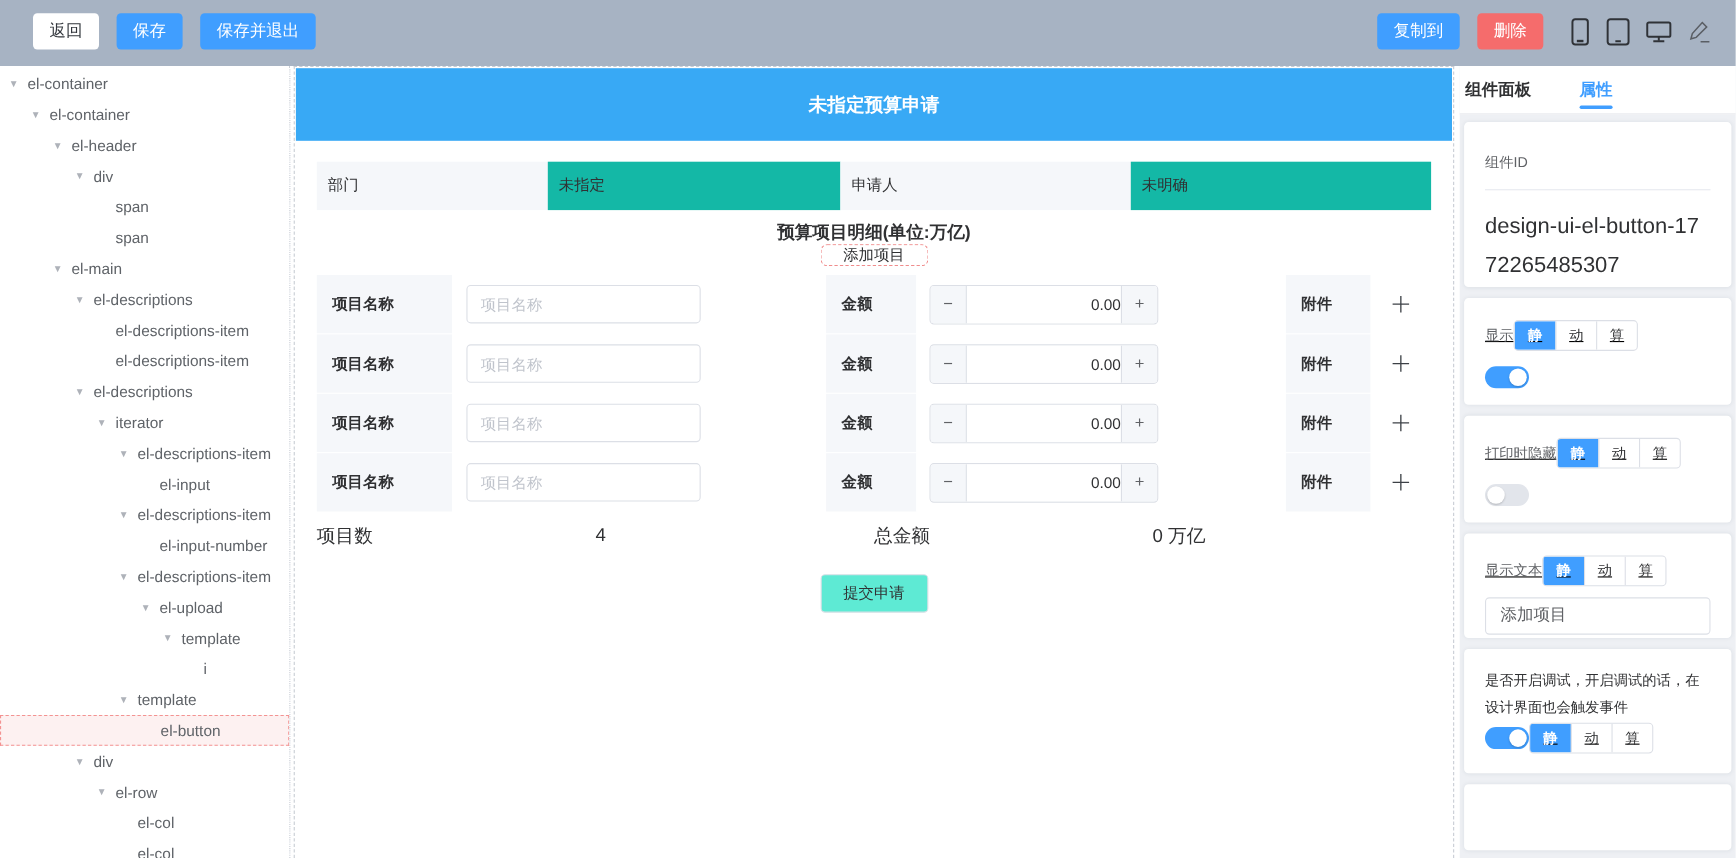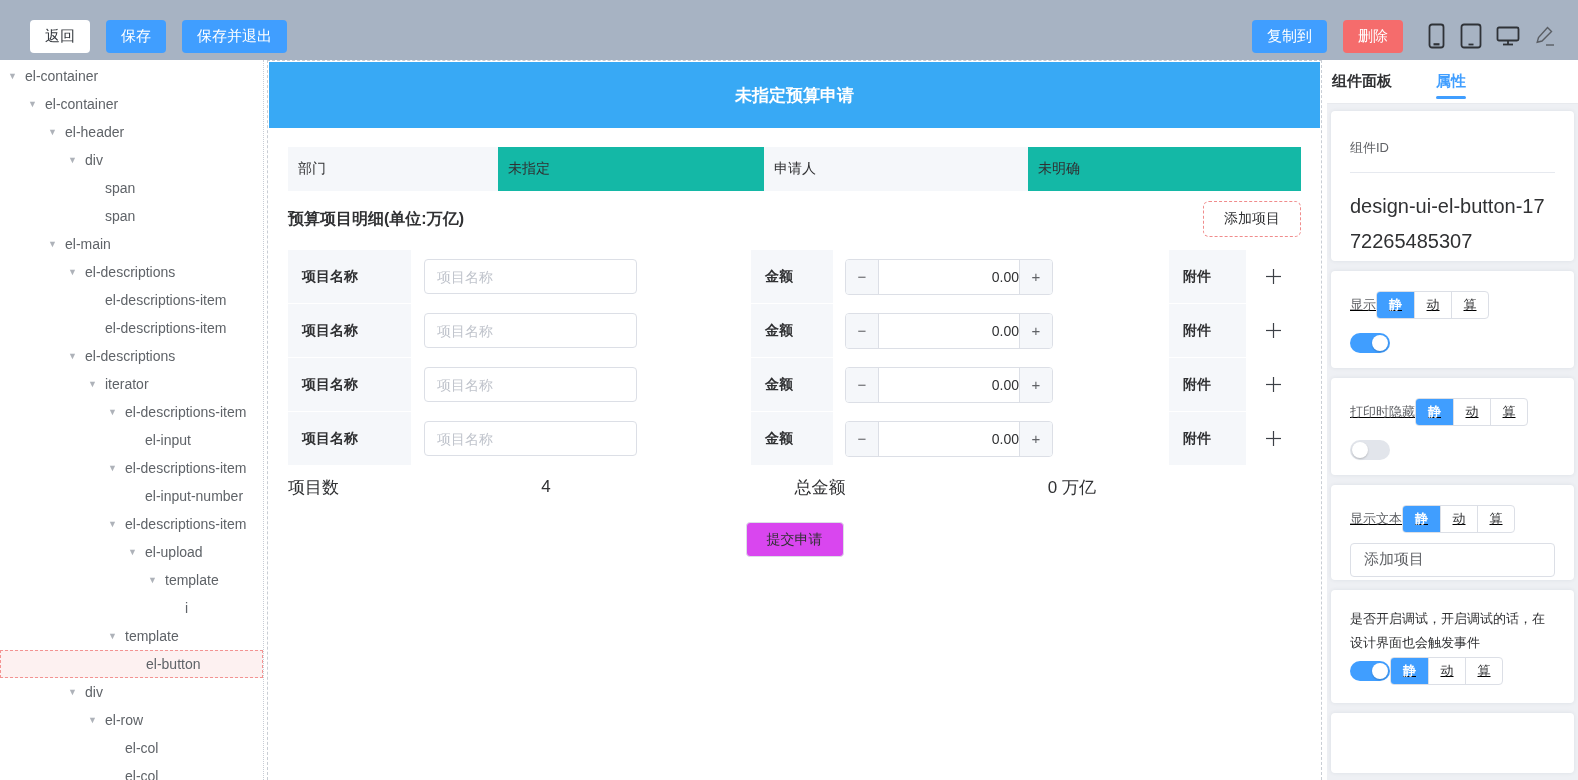--- a/index.html
+++ b/index.html
@@ -1,20 +1,20 @@
 <!DOCTYPE html>
 <html><head>
 <meta charset="utf-8">
 <style>
   * { box-sizing: border-box; margin: 0; padding: 0; }
   html,body { width:1578px; height:780px; overflow:hidden; background:#fff;
     font-family:"Liberation Sans","DejaVu Sans",sans-serif; }
 
   
-  .toolbar { height:60px; background:#a7b3c3; display:flex; align-items:center; padding:12px 22px 0 30px; }
+  .toolbar { height:60px; background:#a7b3c3; display:flex; align-items:flex-start; padding:12px 22px 0 30px; }
   .tb-left { display:flex; gap:16px; align-items:center; }
   .tb-right { margin-left:auto; display:flex; gap:16px; align-items:center; }
   .btn { height:33px; padding:0 15px; border-radius:4px; border:none; font-size:15px;
          display:flex; align-items:center; cursor:pointer; font-family:inherit; }
   .btn-white { background:#fff; color:#33373d; }
   .btn-blue  { background:#409eff; color:#fff; }
   .btn-red   { background:#f56c6c; color:#fff; }
   .dev-icons { display:flex; gap:14px; align-items:center; margin-left:8px; }
   .dev-icons svg { display:block; cursor:pointer; }
 
@@ -31,21 +31,21 @@
   .canvas-wrap { flex:1; padding:0 5px 0 3px; }
   .canvas { height:100%; border:1px dashed #c8cdd4; border-bottom:none; background:#fff; }
   .form-header { margin:1px; height:66px; background:#38a9f5; color:#fff; display:flex;
                  align-items:center; justify-content:center; font-size:17px; font-weight:bold; }
   .el-main { padding:18px 20px 0 20px; }
 
   .desc1 { display:grid; grid-template-columns:210px 266px 264px 1fr; height:44px; font-size:14px; color:#303133; }
   .desc1 > div { display:flex; align-items:center; padding:0 10px; background:#14b8a6; }
   .desc1 .dlabel { background:#f5f7fa; }
 
-  .section-head { margin-top:10px; height:36px; display:flex; justify-content:space-between; align-items:center; }
+  .section-head { margin-top:10px; height:36px; display:flex; justify-content:space-between; align-items:center;flex-direction:column; }
   .section-title { font-size:16px; font-weight:bold; color:#303133; }
   .add-btn { background:#fff; border:1px dashed #f08c8c; border-radius:6px; color:#303133;
              font-size:14px; padding:0 20px; height:36px; cursor:pointer; font-family:inherit; }
 
   .items { margin-top:13px; }
   .item-row { display:grid; grid-template-columns:123px 340px 82px 336px 77px 1fr; height:53px; margin-bottom:1px; }
   .item-row > div { display:flex; align-items:center; background:#fff; }
   .cell-label { background:#f5f7fa !important; padding-left:14px; font-size:14px; font-weight:bold; color:#303133; }
   .cell-input { padding-left:13px; }
   .name-input { width:213px; height:35px; border:1px solid #dcdfe6; border-radius:4px; padding:0 12px;
@@ -59,21 +59,21 @@
   .step-minus { border-right:1px solid #dcdfe6; }
   .step-plus  { border-left:1px solid #dcdfe6; }
   .step-value { flex:1; border:none; text-align:right; font-size:14px; color:#303133; outline:none;
                 font-family:inherit; min-width:0; }
   .cell-plus { justify-content:center; }
   .cell-plus svg { cursor:pointer; }
 
   .summary { display:grid; grid-template-columns:repeat(4,1fr); height:42px; align-items:center;
              font-size:17px; color:#303133; }
   .submit-row { display:flex; justify-content:center; margin-top:14px; }
-  .submit-btn { background:#d946ef; border:1px solid #dcdfe6; border-radius:4px; height:35px; padding:0 20px;
+  .submit-btn { background:#5eead4; border:1px solid #dcdfe6; border-radius:4px; height:35px; padding:0 20px;
                 font-size:14px; color:#303133; cursor:pointer; font-family:inherit; }
 
   
   .props-panel { width:251px; flex:0 0 251px; background:#eef0f4; display:flex; flex-direction:column; }
   .tabs { height:44px; background:#fff; display:flex; align-items:center; padding-left:5px; gap:44px;
           border-bottom:1px solid #e8eaee; flex:0 0 44px; }
   .tab { font-size:15px; color:#303133; font-weight:bold; cursor:pointer; position:relative; height:100%;
          display:flex; align-items:center; }
   .tab.active { color:#409eff; }
   .tab.active::after { content:""; position:absolute; left:50%; transform:translateX(-50%); bottom:4px;

